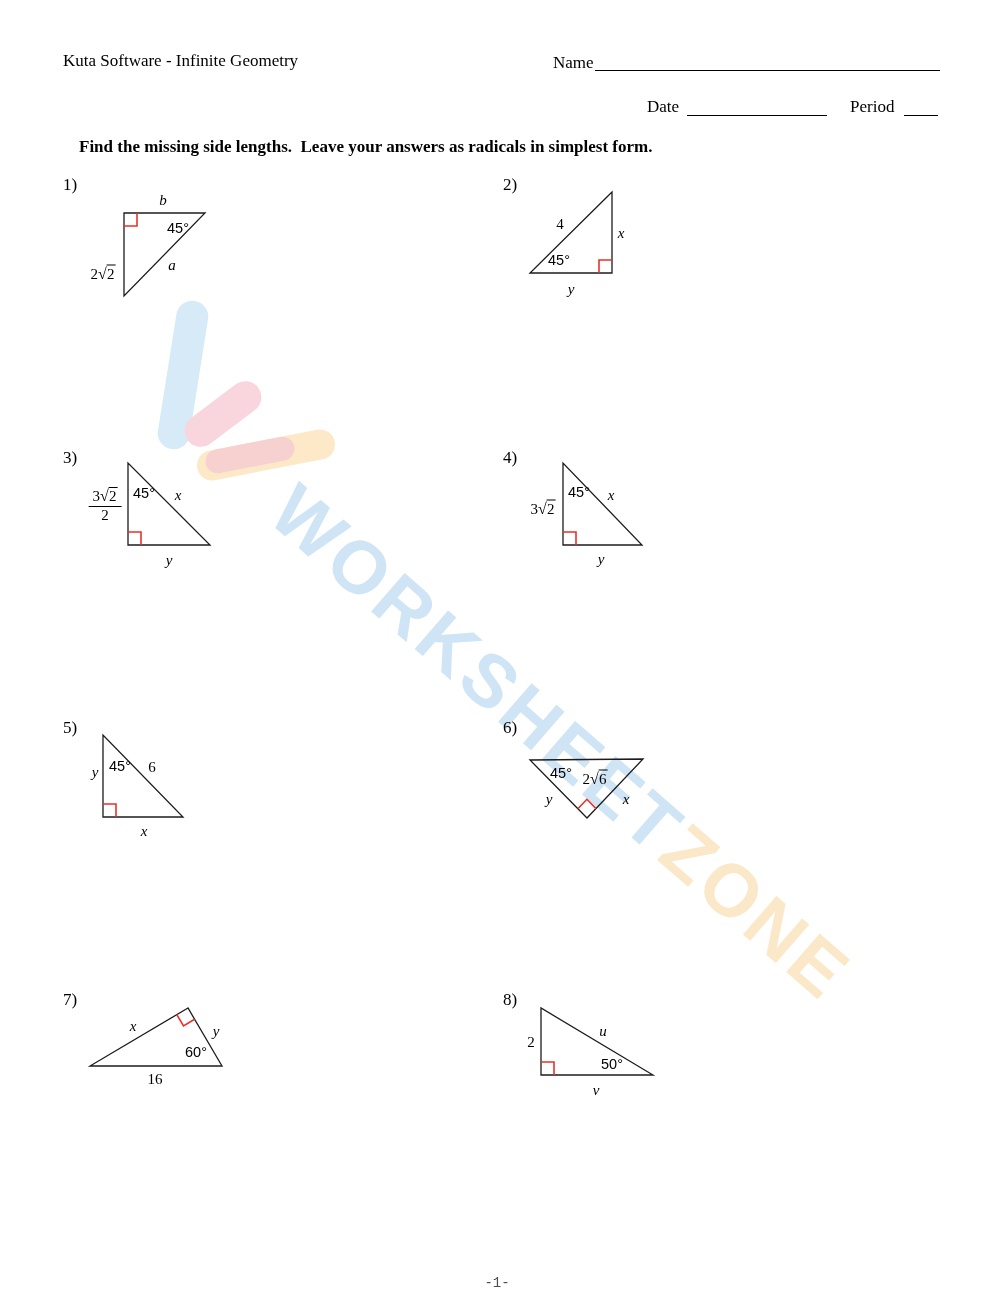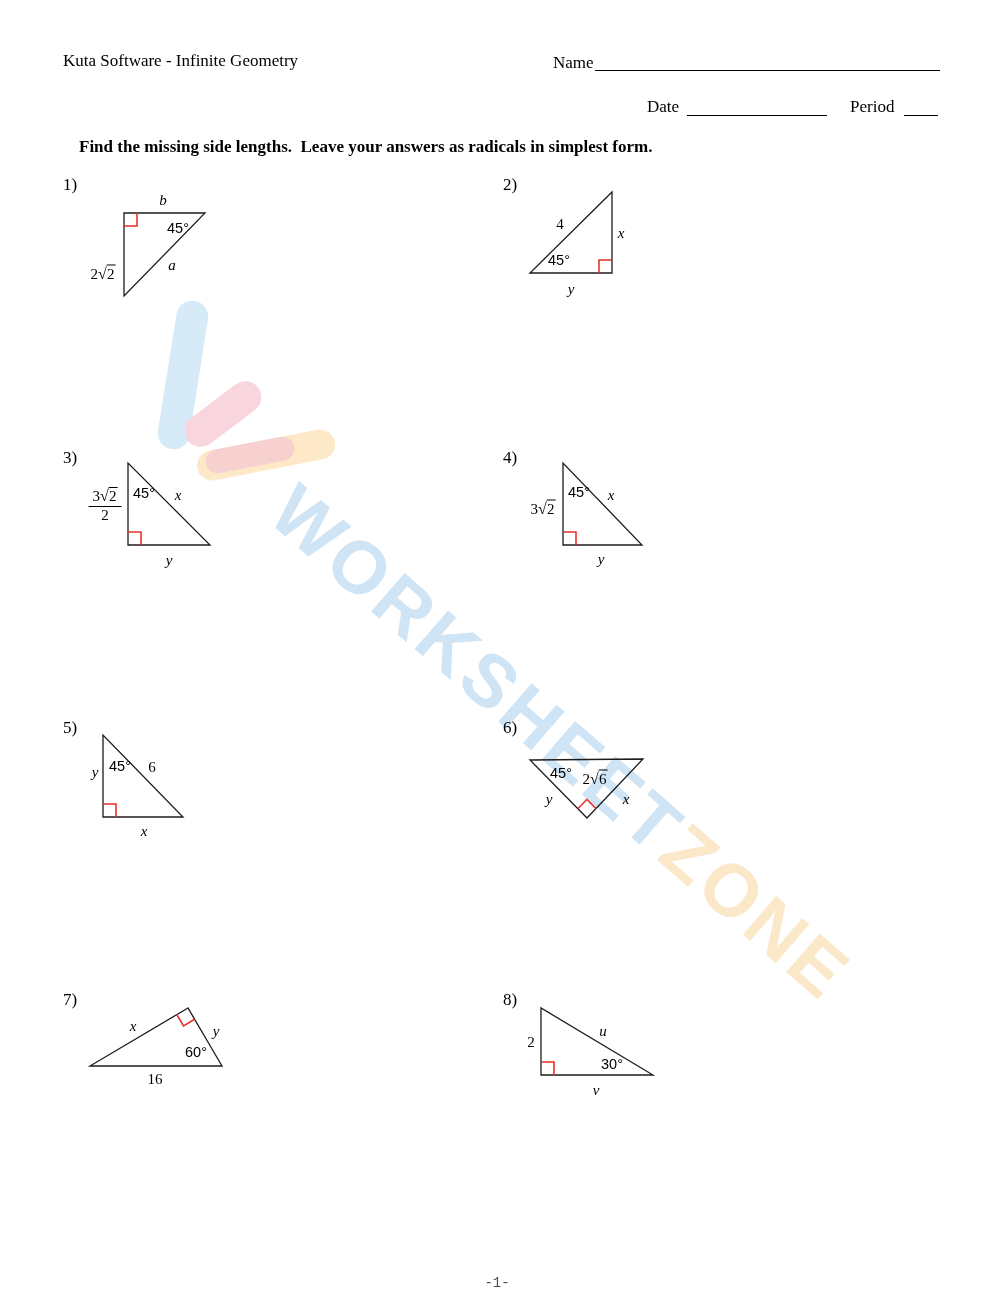--- a/index.html
+++ b/index.html
@@ -136,18 +136,18 @@
 
   <div class="pnum" style="left:63px;top:990px;">7)</div>
   <span class="lbl var" style="left:133px;top:1026px;">x</span>
   <span class="lbl var" style="left:216px;top:1031px;">y</span>
   <span class="lbl ang" style="left:196px;top:1052px;">60°</span>
   <span class="lbl num" style="left:155px;top:1079px;">16</span>
 
   <div class="pnum" style="left:503px;top:990px;">8)</div>
   <span class="lbl num" style="left:531px;top:1042px;">2</span>
   <span class="lbl var" style="left:603px;top:1031px;">u</span>
-  <span class="lbl ang" style="left:612px;top:1064px;">30°</span>
+  <span class="lbl ang" style="left:612px;top:1064px;">50°</span>
   <span class="lbl var" style="left:596px;top:1090px;">v</span>
 
   <div class="footer">-1-</div>
 
 </div>
 
 </body></html>

